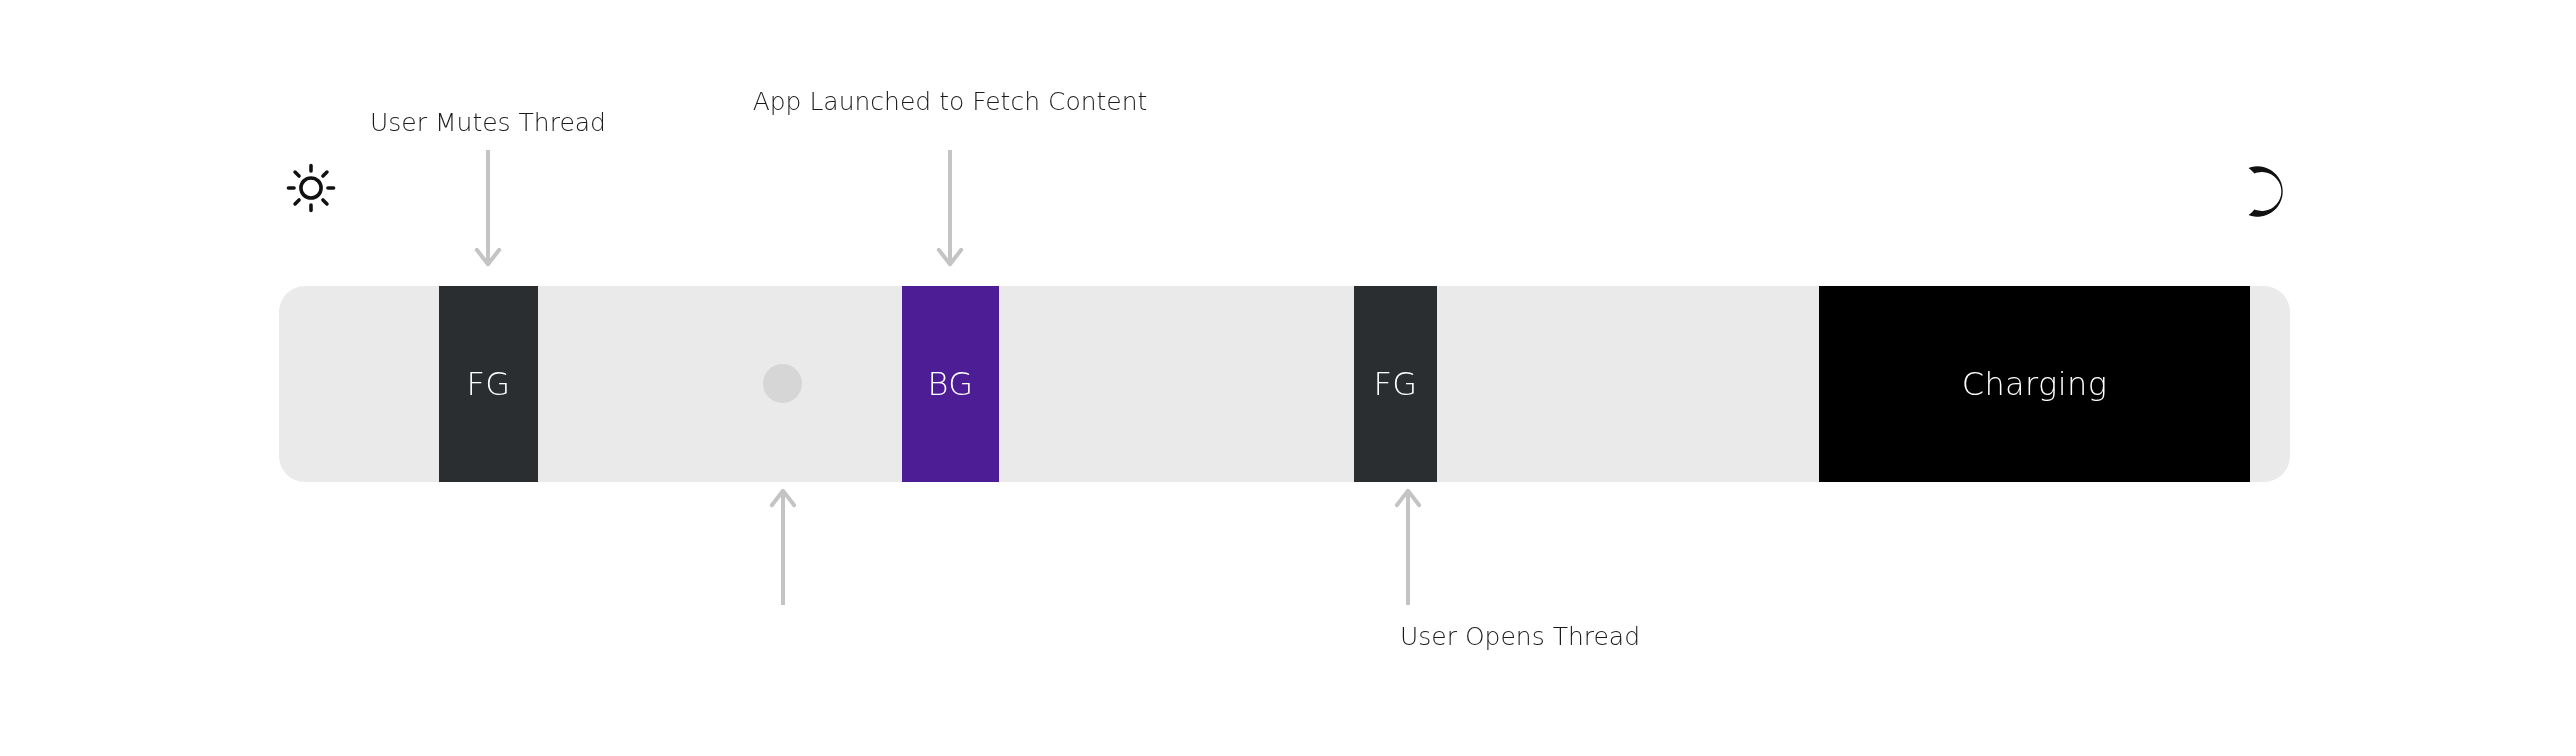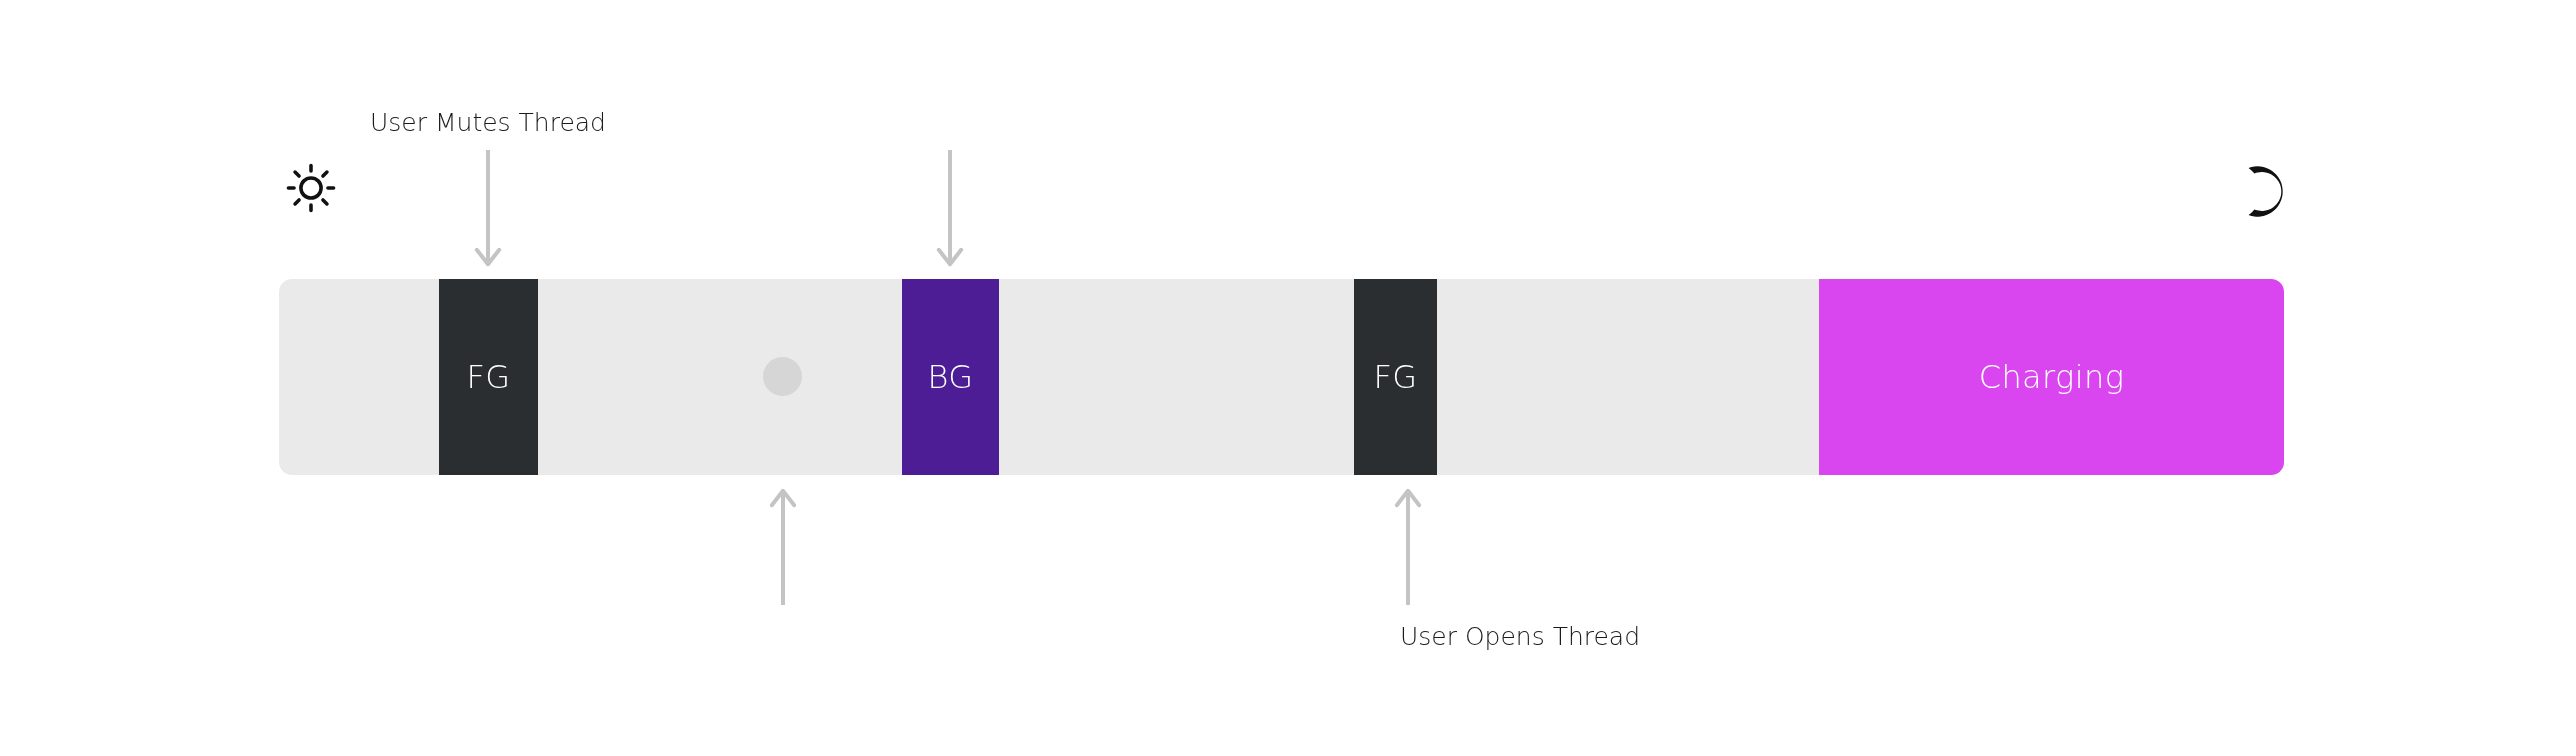--- a/index.html
+++ b/index.html
@@ -15,26 +15,27 @@
     width: 2576px;
     height: 757px;
     background: #ffffff;
     overflow: hidden;
   }
 
   
   .bar {
     position: absolute;
     left: 279px;
-    top: 279px;
+    top: 286px;
     width: 2005px;
     height: 196px;
     background: #eaeaea;
-    border-radius: 13px;
+    border-radius: 26px;
     overflow: hidden;
+    padding-left: 6px;
   }
   .seg {
     position: absolute;
     top: 0;
     height: 100%;
     display: flex;
     align-items: center;
     justify-content: center;
     box-sizing: border-box;
   }
@@ -101,38 +102,39 @@
   </div>
 
   <div class="anno-label" style="left:488px; top:89px;margin-top:21px;">User Mutes Thread</div>
   <div class="arrow" style="left:488px; top:150px; width:32px; height:118px;">
     <svg width="32" height="118" viewBox="0 0 40 146" aria-hidden="true">
       <line x1="20" y1="0" x2="20" y2="140" stroke="#c4c4c4" stroke-width="5" stroke-linecap="round"></line>
       <polyline points="6,124 20,142 34,124" fill="none" stroke="#c4c4c4" stroke-width="5" stroke-linecap="round" stroke-linejoin="round"></polyline>
     </svg>
   </div>
 
+  <div class="anno-label" style="left:950px; top:89px;">App Launched to Fetch Content</div>
   <div class="arrow" style="left:950px; top:150px; width:32px; height:118px;">
     <svg width="32" height="118" viewBox="0 0 40 146" aria-hidden="true">
       <line x1="20" y1="0" x2="20" y2="140" stroke="#c4c4c4" stroke-width="5" stroke-linecap="round"></line>
       <polyline points="6,124 20,142 34,124" fill="none" stroke="#c4c4c4" stroke-width="5" stroke-linecap="round" stroke-linejoin="round"></polyline>
     </svg>
   </div>
 
   <div class="bar">
     <div class="seg" style="left:160px; width:99px; background:#2b2e30;">
       <span class="seg-label">FG</span>
     </div>
     <div class="seg" style="left:623px; width:97px; background:#4c1d95;">
       <span class="seg-label">BG</span>
     </div>
     <div class="seg" style="left:1075px; width:83px; background:#2b2e30;">
       <span class="seg-label">FG</span>
     </div>
-    <div class="seg" style="left:1540px; width:465px; background:#d946ef;">
+    <div class="seg" style="left:1540px; width:431px; background:#000000;">
       <span class="seg-label">Charging</span>
     </div>
 
     <div class="dot" style="left:484px; top:78px; width:39px; height:39px;"></div>
   </div>
 
   <div class="arrow" style="left:783px; top:487px; width:32px; height:118px;">
     <svg width="32" height="118" viewBox="0 0 40 146" aria-hidden="true">
       <line x1="20" y1="6" x2="20" y2="146" stroke="#c4c4c4" stroke-width="5" stroke-linecap="round"></line>
       <polyline points="6,22 20,4 34,22" fill="none" stroke="#c4c4c4" stroke-width="5" stroke-linecap="round" stroke-linejoin="round"></polyline>

